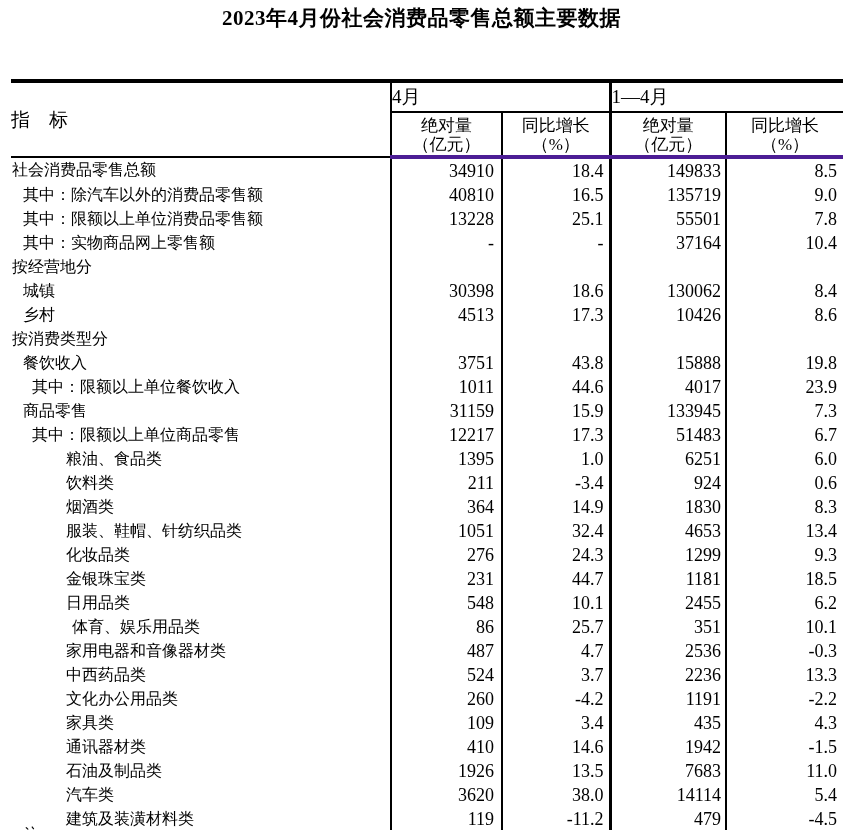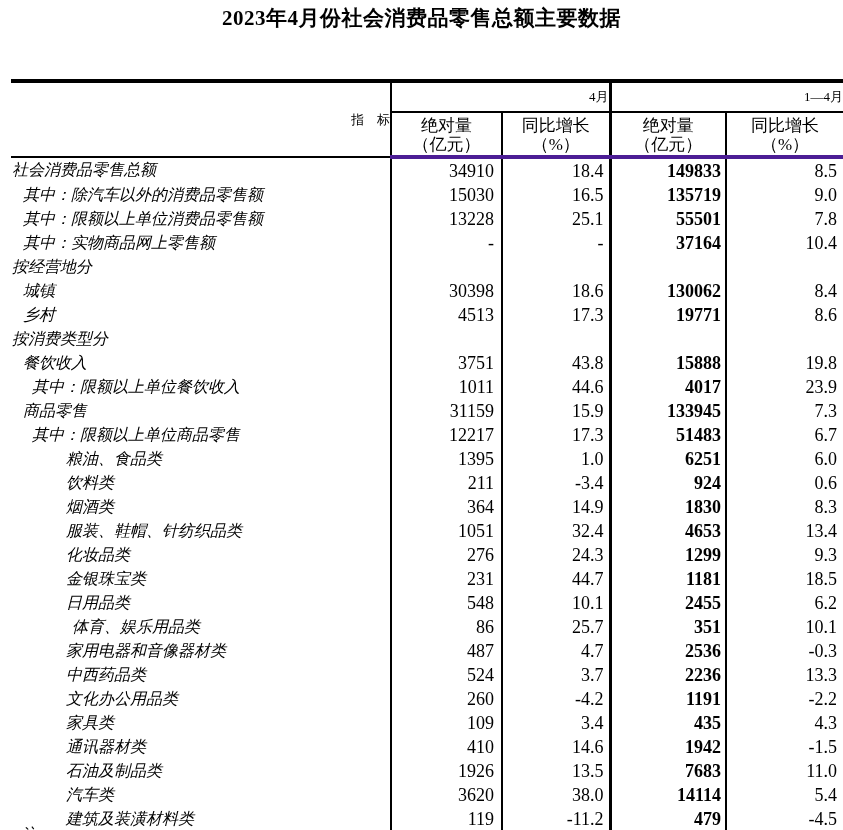--- a/index.html
+++ b/index.html
@@ -62,46 +62,46 @@
   .v4 { border-right: 2px solid #000; }
 
   
   th.indicator-head {
     font-size: 17px;
     text-align: center;
     border-bottom: 3px solid #000;
   }
   tr.group-row th {
     height: 28px;
-    font-size: 13px;
-    text-align: right;
+    font-size: 19px;
+    text-align: left;
     border-bottom: 2px solid #000;
   }
   tr.sub-row th {
     height: 41px;
     font-size: 17px;
     text-align: center;
     line-height: 19px;
     border-bottom: 4px solid #4c1d95;
     padding-top: 1px;
   }
 
   
   tbody td {
     height: 24px;
     font-size: 16px;
   }
-  td.label-cell { text-align: left; font-style: italic; }
+  td.label-cell { text-align: left; }
   td.num {
     text-align: right;
     font-size: 18px;
   }
   td.num.p2 { padding-right: 7px; padding-left: 44px; }
   td.num.p3 { padding-right: 5px; }
-  td.num.p4 { padding-right: 4px; font-weight: bold; }
+  td.num.p4 { padding-right: 4px; }
   td.num.p5 { padding-right: 6px; }
 
   .ind0 { padding-left: 1px; }
   .ind1 { padding-left: 12px; }
   .ind2 { padding-left: 21px; }
   .ind3 { padding-left: 55px; }
   .ind4 { padding-left: 61px; }
 
   .footnote-clip {
     position: absolute;
@@ -155,21 +155,21 @@
       <tbody>
           <tr>
             <td class="label-cell v1 ind0">社会消费品零售总额</td>
             <td class="num p2 v2">34910</td>
             <td class="num p3 v3">18.4</td>
             <td class="num p4 v4">149833</td>
             <td class="num p5">8.5</td>
           </tr>
           <tr>
             <td class="label-cell v1 ind1">其中：除汽车以外的消费品零售额</td>
-            <td class="num p2 v2">15030</td>
+            <td class="num p2 v2">40810</td>
             <td class="num p3 v3">16.5</td>
             <td class="num p4 v4">135719</td>
             <td class="num p5">9.0</td>
           </tr>
           <tr>
             <td class="label-cell v1 ind1">其中：限额以上单位消费品零售额</td>
             <td class="num p2 v2">13228</td>
             <td class="num p3 v3">25.1</td>
             <td class="num p4 v4">55501</td>
             <td class="num p5">7.8</td>
@@ -192,21 +192,21 @@
             <td class="label-cell v1 ind1">城镇</td>
             <td class="num p2 v2">30398</td>
             <td class="num p3 v3">18.6</td>
             <td class="num p4 v4">130062</td>
             <td class="num p5">8.4</td>
           </tr>
           <tr>
             <td class="label-cell v1 ind1">乡村</td>
             <td class="num p2 v2">4513</td>
             <td class="num p3 v3">17.3</td>
-            <td class="num p4 v4">19771</td>
+            <td class="num p4 v4">10426</td>
             <td class="num p5">8.6</td>
           </tr>
           <tr>
             <td class="label-cell v1 ind0">按消费类型分</td>
             <td class="num p2 v2"></td>
             <td class="num p3 v3"></td>
             <td class="num p4 v4"></td>
             <td class="num p5"></td>
           </tr>
           <tr>

